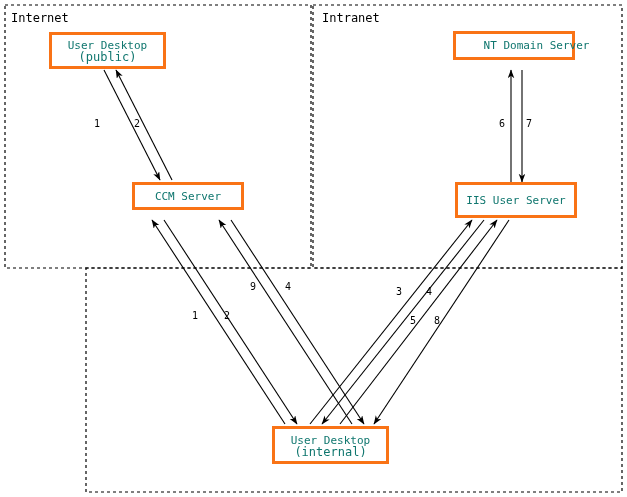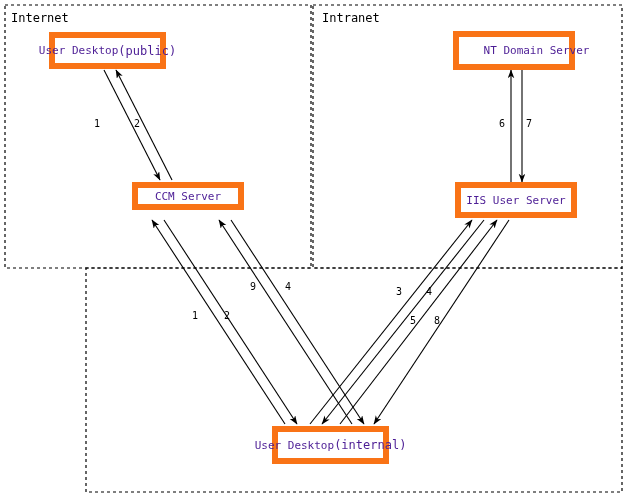--- a/index.html
+++ b/index.html
@@ -25,28 +25,28 @@
   .zone-label {
     position: absolute;
     font-family: "DejaVu Sans Mono", "Liberation Mono", monospace;
     font-size: 12px;
     color: #000000;
     white-space: nowrap;
     letter-spacing: 0px;
   }
   .node-box {
     position: absolute;
-    border: 6px solid #f97316;
+    border: 3px solid #f97316;
     background: #ffffff;
     box-sizing: border-box;
     display: flex;
-    flex-direction: row;
+    flex-direction: column;
     align-items: center;
     justify-content: center;
-    color: #4c1d95;
+    color: #0f766e;
   }
   .node-title {
     font-family: "DejaVu Sans Mono", "Liberation Mono", monospace;
     font-size: 11px;
     line-height: 13px;
     white-space: nowrap;
   }
   .node-sub {
     font-family: "DejaVu Sans Mono", "Liberation Mono", monospace;
     font-size: 12px;
@@ -107,21 +107,21 @@
 
   <div class="node-box" style="left:49px; top:32px; width:117px; height:37px;">
     <div class="node-title">User Desktop</div>
     <div class="node-sub">(public)</div>
   </div>
 
   <div class="node-box" style="left:132px; top:182px; width:112px; height:28px;">
     <div class="node-title">CCM Server</div>
   </div>
 
-  <div class="node-box" style="left:453px; top:31px; width:122px; height:39px;padding-left:45px;">
+  <div class="node-box" style="left:453px; top:31px; width:122px; height:29px;padding-left:45px;">
     <div class="node-title">NT Domain Server</div>
   </div>
 
   <div class="node-box" style="left:455px; top:182px; width:122px; height:36px;">
     <div class="node-title">IIS User Server</div>
   </div>
 
   <div class="node-box" style="left:272px; top:426px; width:117px; height:38px;">
     <div class="node-title">User Desktop</div>
     <div class="node-sub">(internal)</div>

